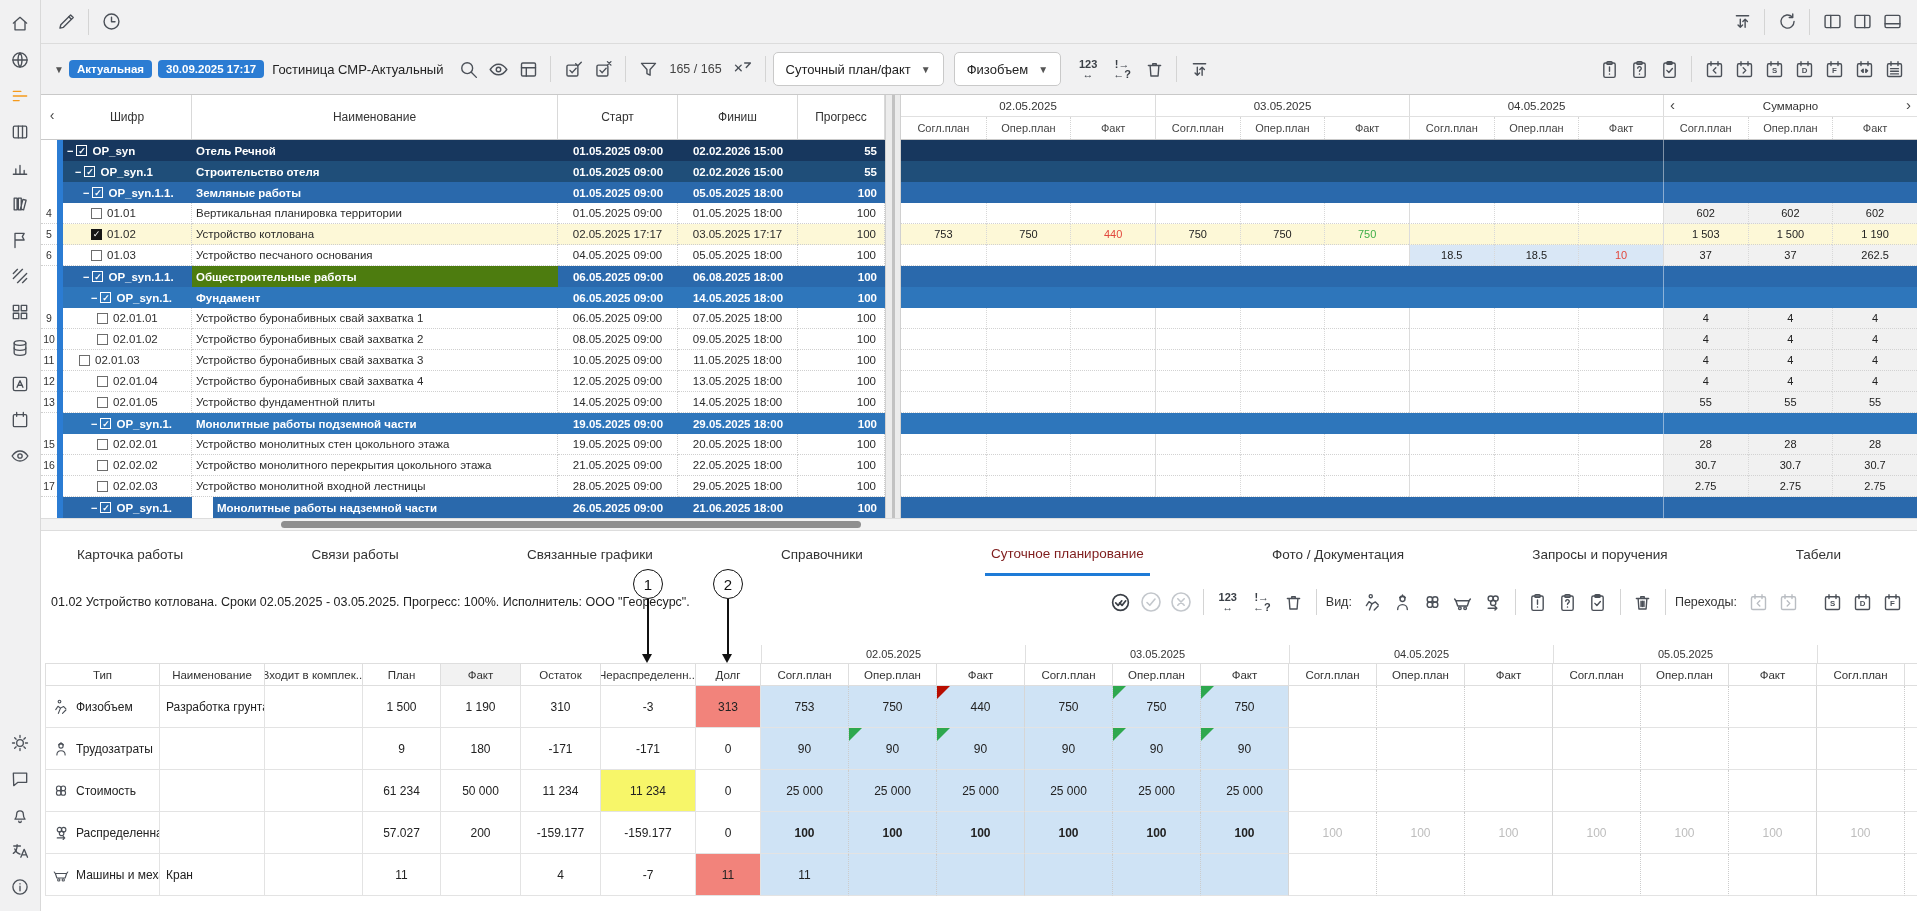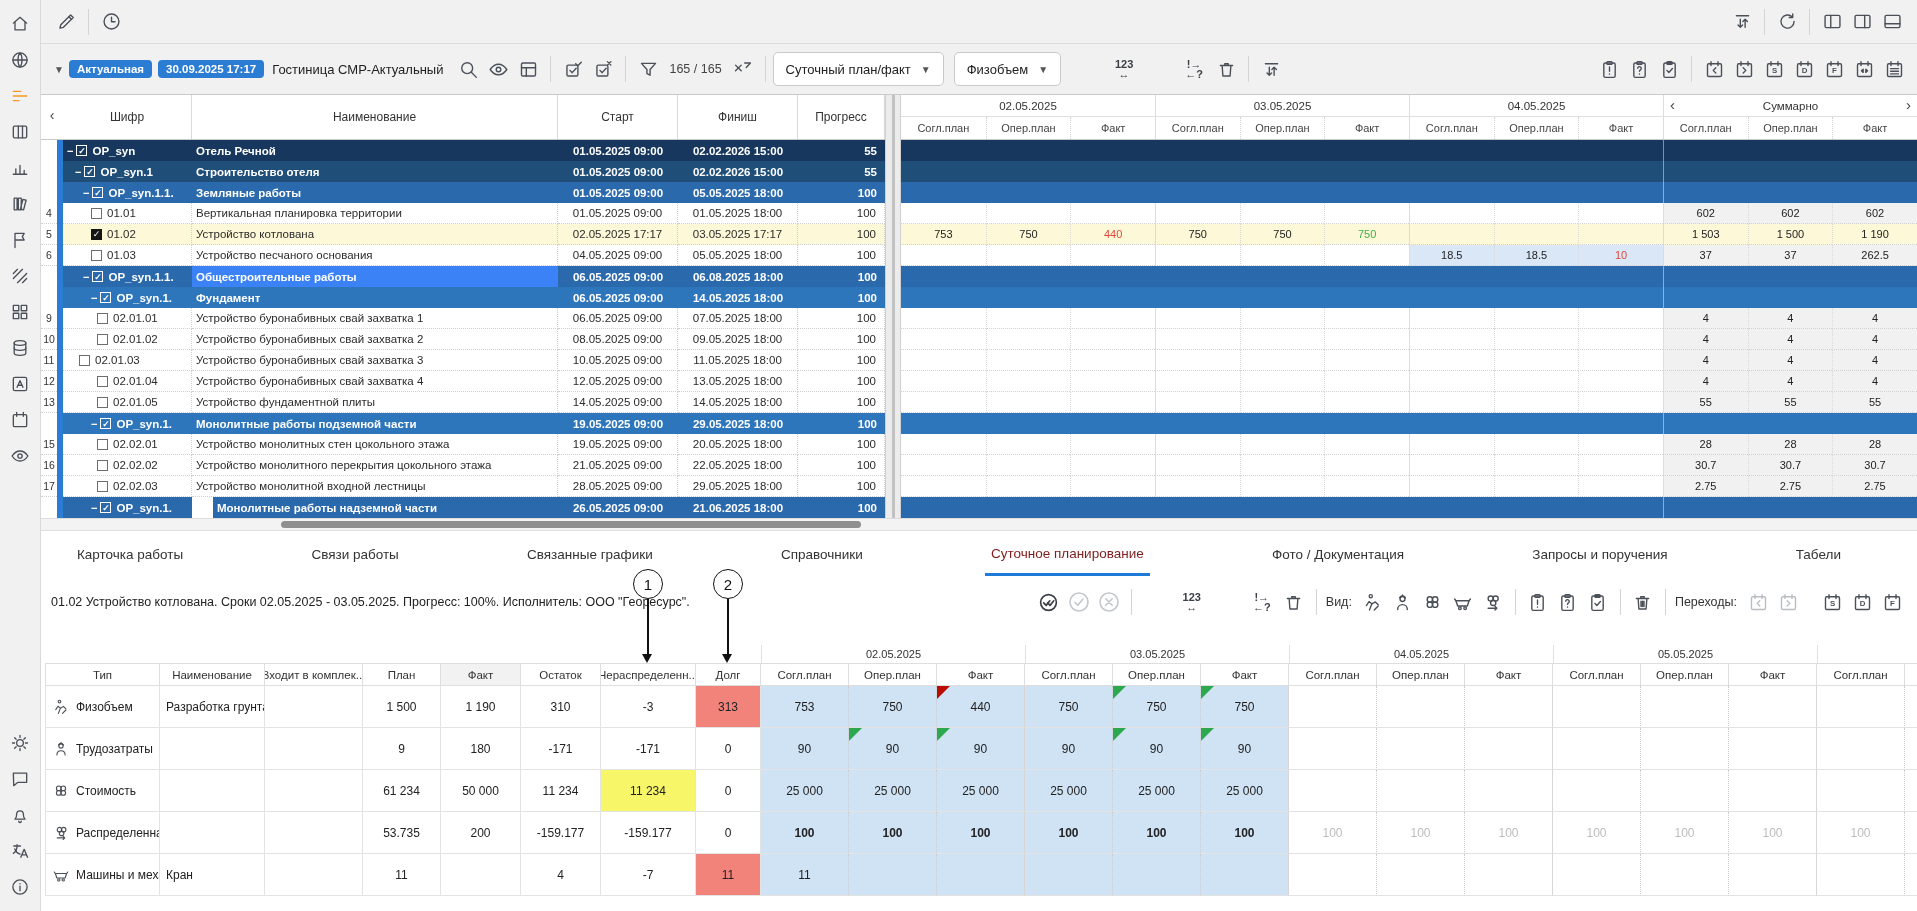--- a/index.html
+++ b/index.html
@@ -28,21 +28,21 @@
   .flexfill { flex:1; }
   #breadcrumb { font-size:13px; color:#222; margin-left:8px; white-space:nowrap; }
   .badge { background:#2b7cd3; color:#fff; font-size:11.5px; font-weight:700; padding:3px 8px;
     border-radius:4px; margin-right:6px; white-space:nowrap; cursor:pointer; }
   #plan-name { font-size:13px; color:#222; margin:0 10px 0 2px; white-space:nowrap; }
   .select { display:flex; align-items:center; gap:10px; background:#fff; border:1px solid #c9c9c9;
     border-radius:5px; height:34px; padding:0 12px; font-size:13px; color:#222; cursor:pointer;
     margin-right:10px; white-space:nowrap; }
   .caret { font-size:10px; color:#555; }
   .txt-ico { display:flex; flex-direction:column; align-items:center; justify-content:center;
-    font-size:11px; font-weight:700; color:#3a3f46; line-height:10px; width:34px; height:30px; cursor:pointer; flex:0 0 auto;margin-left:36px;}
+    font-size:11px; font-weight:700; color:#3a3f46; line-height:10px; width:34px; height:30px; cursor:pointer; flex:0 0 auto;}
   #filter-count { font-size:12.5px; color:#444; margin:0 6px; white-space:nowrap; }
 
   
   #left-pane { position:absolute; left:41px; top:95px; width:844px; height:423px; background:#fff; overflow:hidden; }
   .sched-grid { display:grid; grid-template-columns:16px 6px 129px 366px 120px 120px 87px; }
   #sched-header { height:45px; border-bottom:1px solid #c9c9c9; }
   #sched-header .hc { display:flex; align-items:center; justify-content:center; font-size:12px;
     color:#333; border-right:1px solid #d9d9d9; background:#fff; }
   #collapse-btn { display:flex; align-items:flex-start; justify-content:center; font-size:14px; color:#444;
     cursor:pointer; padding-top:12px; grid-column:1 / span 2; border-right:none; }
@@ -555,21 +555,21 @@
           <span class="c prog">100</span>
         </div>
         <div class="sched-grid srow band">
           <span class="c num">7</span>
           <span class="c strip"></span>
           <span class="c code" style="padding-left: 20px; background: rgb(42, 105, 172);">
             <span class="minus">−</span>
             <span class="cb wsum"></span>
             <span>OP_syn.1.1.</span>
           </span>
-          <span class="c" style="background: #3b82f6;">Общестроительные работы</span>
+          <span class="c" style="background: #4d7c0f;">Общестроительные работы</span>
           <span class="c start" style="background: rgb(42, 105, 172);">06.05.2025 09:00</span>
           <span class="c finish" style="background: rgb(42, 105, 172);">06.08.2025 18:00</span>
           <span class="c prog" style="background: rgb(42, 105, 172);">100</span>
         </div>
         <div class="sched-grid srow band">
           <span class="c num">8</span>
           <span class="c strip"></span>
           <span class="c code" style="padding-left: 28px; background: rgb(46, 118, 187);">
             <span class="minus">−</span>
             <span class="cb wsum"></span>
@@ -1224,21 +1224,21 @@
                   <circle cx="10" cy="7.5" r="3"></circle>
                   <circle cx="15.5" cy="7.5" r="3"></circle>
                   <circle cx="12.8" cy="12.5" r="3"></circle>
                   <path d="M7 18.5h10m0 0l-2.2-2.2M17 18.5l-2.2 2.2"></path>
                 </svg>
               </span>
               <span>Распределенная ра</span>
             </div>
             <div class="d left1"></div>
             <div class="d"></div>
-            <div class="d">53.735</div>
+            <div class="d">57.027</div>
             <div class="d">200</div>
             <div class="d">-159.177</div>
             <div class="d">-159.177</div>
             <div class="d">0</div>
             <div class="d dayc blu bold">100</div>
             <div class="d dayc blu bold">100</div>
             <div class="d dayc gend blu bold">100</div>
             <div class="d dayc blu bold">100</div>
             <div class="d dayc blu bold">100</div>
             <div class="d dayc gend blu bold">100</div>

